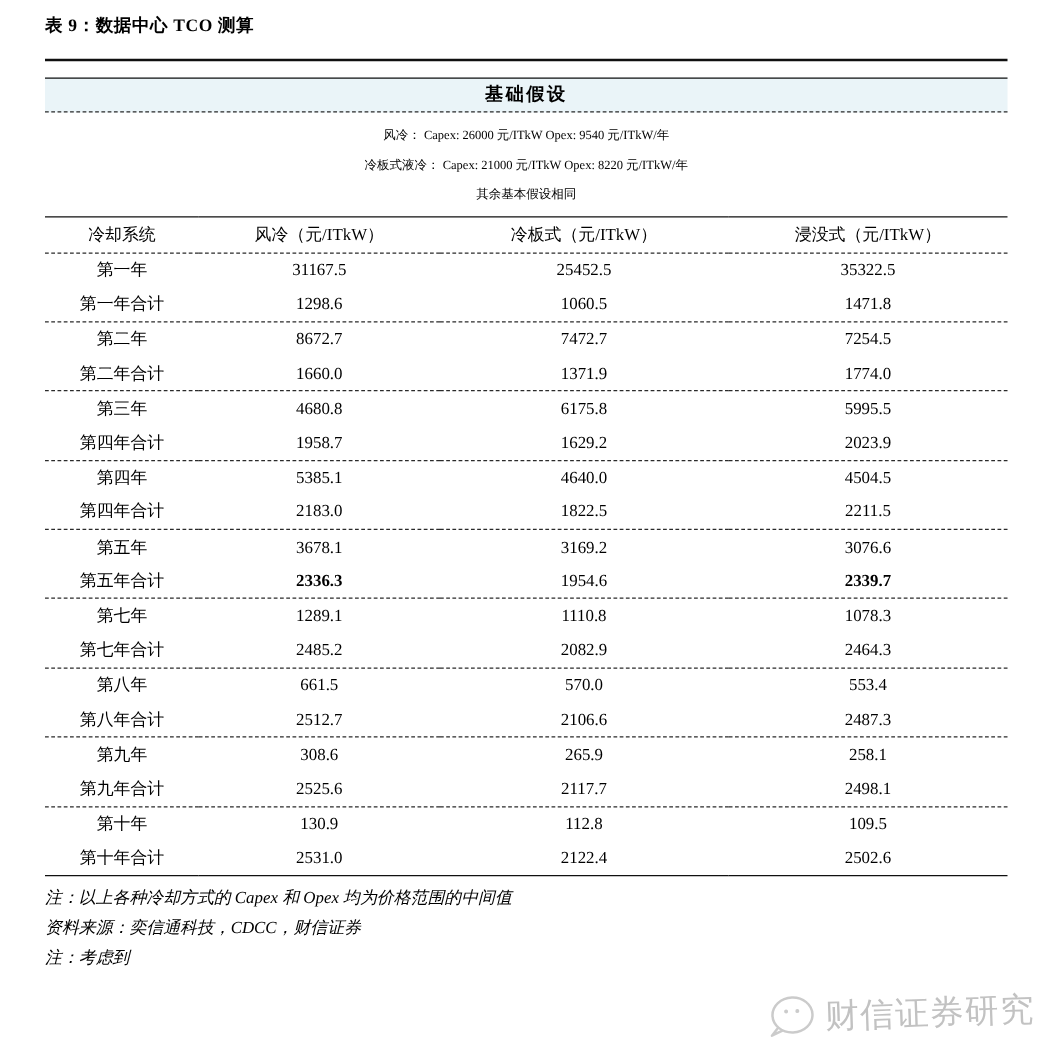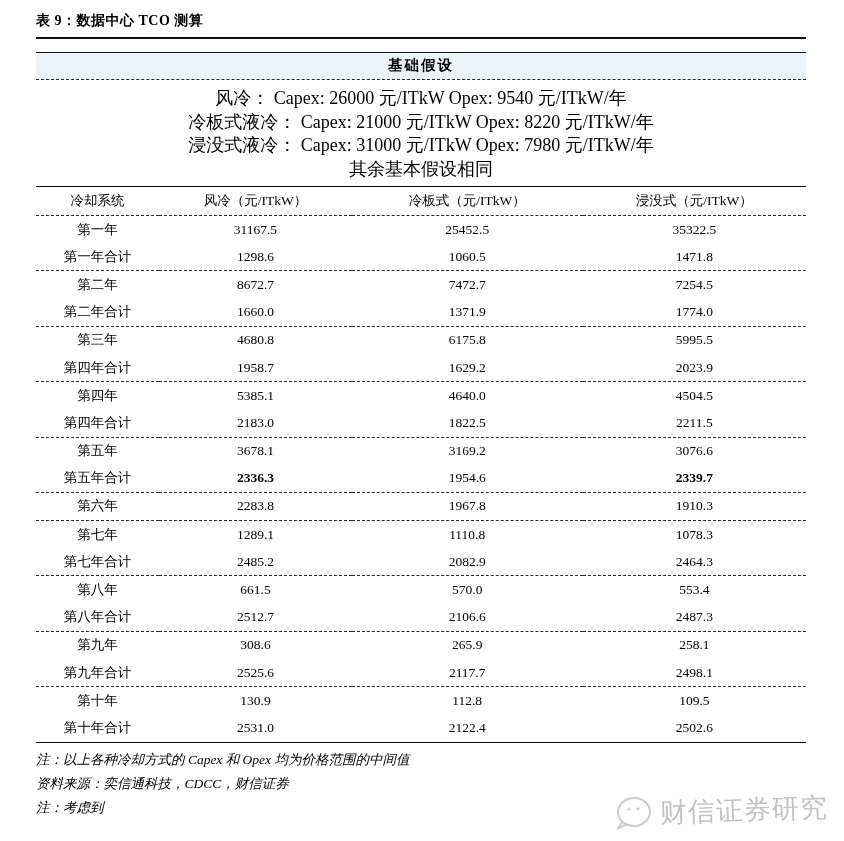--- a/index.html
+++ b/index.html
@@ -8,32 +8,32 @@
     font-family:"Liberation Serif","DejaVu Serif",serif;
     color:#000;
   }
   .page {
     position:relative; box-sizing:border-box;
     width:844px; height:841px;
     padding:12px 38px 0 36px;
   }
   .doc-title {
     font-size:14px; font-weight:bold; letter-spacing:0.5px;
-    padding-bottom:7px; border-bottom:2px solid #101010;
+    padding-bottom:17px; border-bottom:2px solid #101010;
   }
   .band {
     margin-top:13px;
     background:#eaf4f8;
     border-top:1.5px solid #101010;
     border-bottom:1px dashed #2a2a2a;
     text-align:center; font-weight:bold; font-size:14.5px;
     padding:3px 0 4px 0; letter-spacing:2px;
   }
   .assumptions {
-    text-align:center; font-size:18px; line-height:23.5px;
+    text-align:center; font-size:10px; line-height:23.5px;
     padding:7px 0 3px 0;
   }
   table.tco {
     width:100%; border-collapse:collapse; table-layout:fixed;
     font-size:13.5px; margin-top:2px;
   }
   table.tco col.c1 { width:16%; }
   table.tco col.c2 { width:25%; }
   table.tco col.c3 { width:30%; }
   table.tco col.c4 { width:29%; }
@@ -69,21 +69,20 @@
 
 <div class="page">
 
   <div class="doc-title">表 9：数据中心 TCO 测算</div>
 
   <div class="band" style="background: rgb(234, 244, 248); text-align: center;">基础假设</div>
 
   <div class="assumptions">
       <div>风冷： Capex:  26000 元/ITkW  Opex:  9540 元/ITkW/年</div>
       <div>冷板式液冷： Capex:  21000 元/ITkW Opex:  8220 元/ITkW/年</div>
-      <div>浸没式液冷： Capex:  31000 元/ITkW Opex:  7980 元/ITkW/年</div>
       <div>其余基本假设相同</div>
     </div>
 
   <table class="tco">
     <colgroup>
         <col class="c1">
         <col class="c2">
         <col class="c3">
         <col class="c4">
       </colgroup>
@@ -150,26 +149,20 @@
           <td>3169.2</td>
           <td>3076.6</td>
         </tr>
         <tr>
           <td>第五年合计</td>
           <td class="bold">2336.3</td>
           <td>1954.6</td>
           <td class="bold">2339.7</td>
         </tr>
         <tr class="group-start">
-          <td>第六年</td>
-          <td>2283.8</td>
-          <td>1967.8</td>
-          <td>1910.3</td>
-        </tr>
-        <tr class="group-start">
           <td>第七年</td>
           <td>1289.1</td>
           <td>1110.8</td>
           <td>1078.3</td>
         </tr>
         <tr>
           <td>第七年合计</td>
           <td>2485.2</td>
           <td>2082.9</td>
           <td>2464.3</td>

